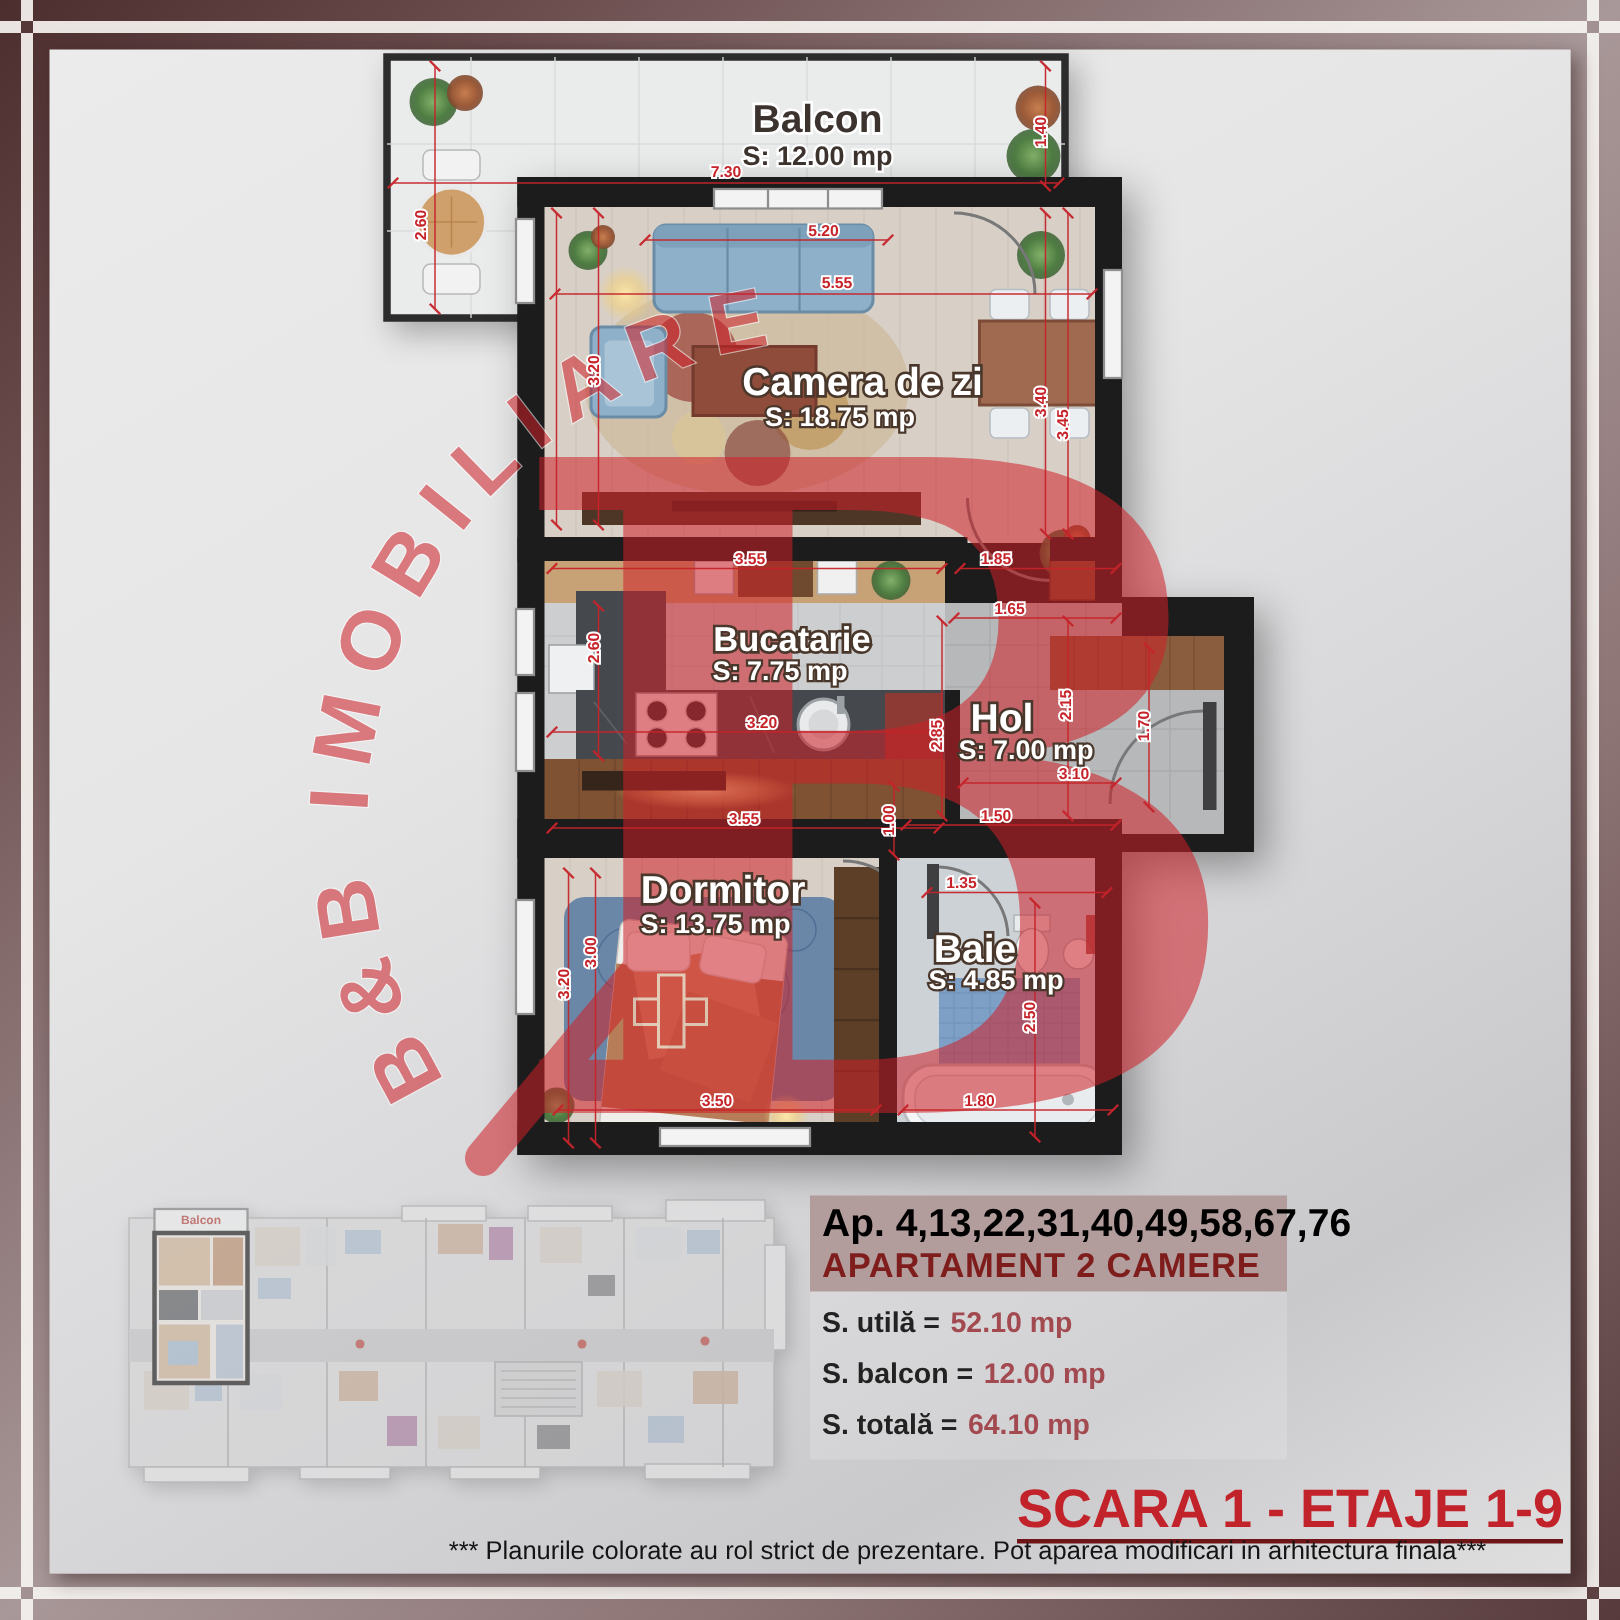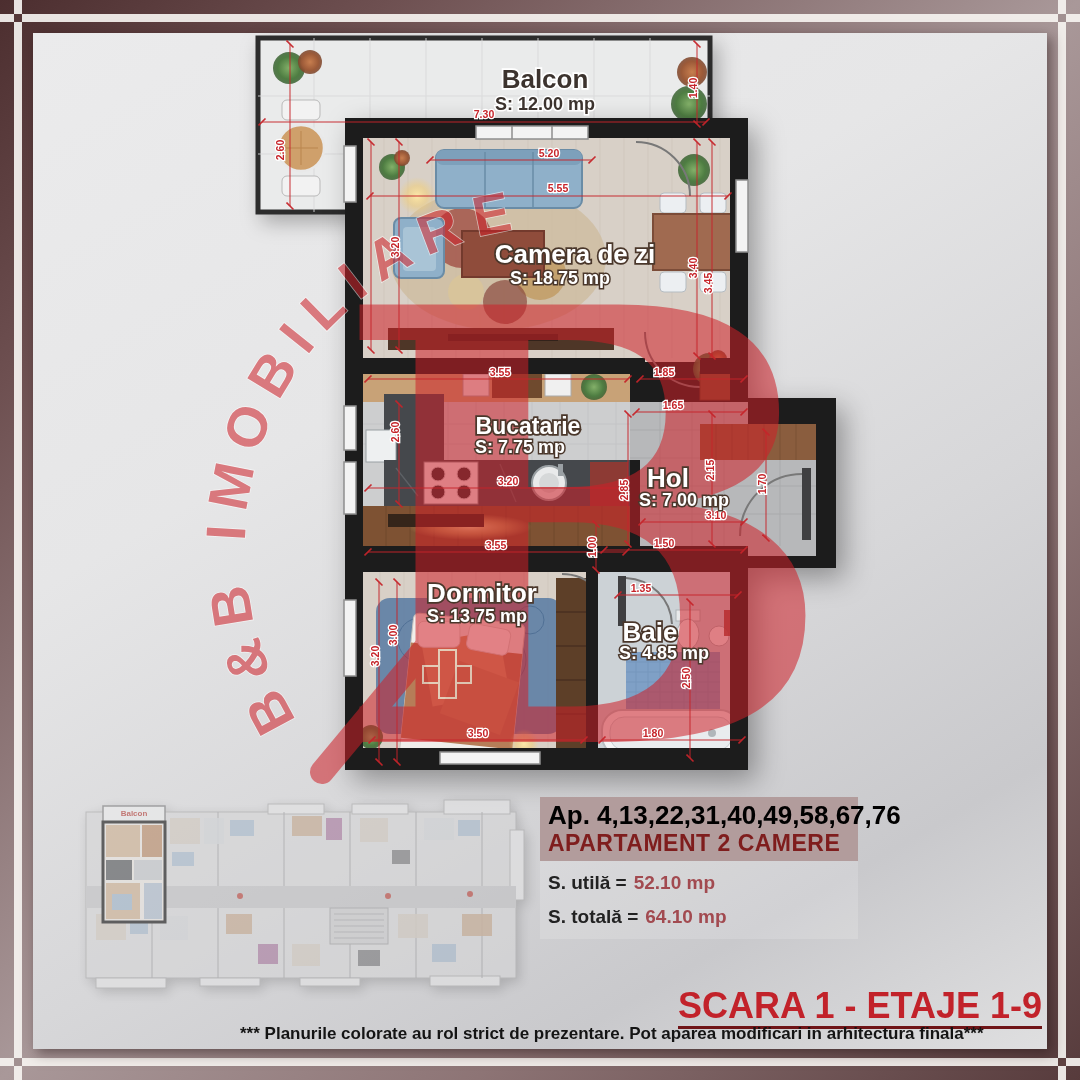--- a/index.html
+++ b/index.html
@@ -40,22 +40,22 @@
   .ap-line{font-size:26px;font-weight:bold;color:#000000;line-height:29px;white-space:nowrap;}
   .type-line{font-size:23px;font-weight:bold;color:#7f1d1d;line-height:26px;letter-spacing:.5px;}
   .area-rows{background:rgba(255,255,255,.16);padding:9px 8px 10px 8px;}
   .area-row{font-size:19px;font-weight:bold;line-height:25px;margin-bottom:9px;white-space:nowrap;}
   .area-row:last-child{margin-bottom:0;}
   .a-lbl{color:#222222;}
   .a-val{color:#a24a50;margin-left:7px;}
   
   .scara{position:absolute;right:38px;top:988px;font-size:36px;font-weight:bold;color:#c2222a;
          border-bottom:3px solid #6f1417;padding-bottom:2px;line-height:1;white-space:nowrap;}
-  .disclaimer{position:absolute;left:240px;top:1024px;width:810px;text-align:left;
-              font-size:17px;font-weight:bold;color:#141414;white-space:nowrap;}
+  .disclaimer{position:absolute;left:240px;top:1024px;width:810px;text-align:center;
+              font-size:17px;font-weight:normal;color:#141414;white-space:nowrap;}
 </style>
 </head>
 <body>
 
 <div class="stage">
 
   <div class="stripe s-top"></div>
   <div class="stripe s-left"></div>
   <div class="stripe s-right"></div>
   <div class="stripe s-bottom"></div>
@@ -408,20 +408,23 @@
   <div class="info-panel">
     <div class="info-head">
       <div class="ap-line">Ap. 4,13,22,31,40,49,58,67,76</div>
       <div class="type-line">APARTAMENT 2 CAMERE</div>
     </div>
     <div class="area-rows">
       <div class="area-row">
         <span class="a-lbl">S. utilă =</span><span class="a-val">52.10 mp</span>
       </div>
       <div class="area-row">
+        <span class="a-lbl">S. balcon =</span><span class="a-val">12.00 mp</span>
+      </div>
+      <div class="area-row">
         <span class="a-lbl">S. totală =</span><span class="a-val">64.10 mp</span>
       </div>
     </div>
   </div>
 
   <div class="scara">SCARA 1 - ETAJE 1-9</div>
   <div class="disclaimer">*** Planurile colorate au rol strict de prezentare. Pot aparea modificari in arhitectura finala***</div>
 </div>
 
 </body></html>

